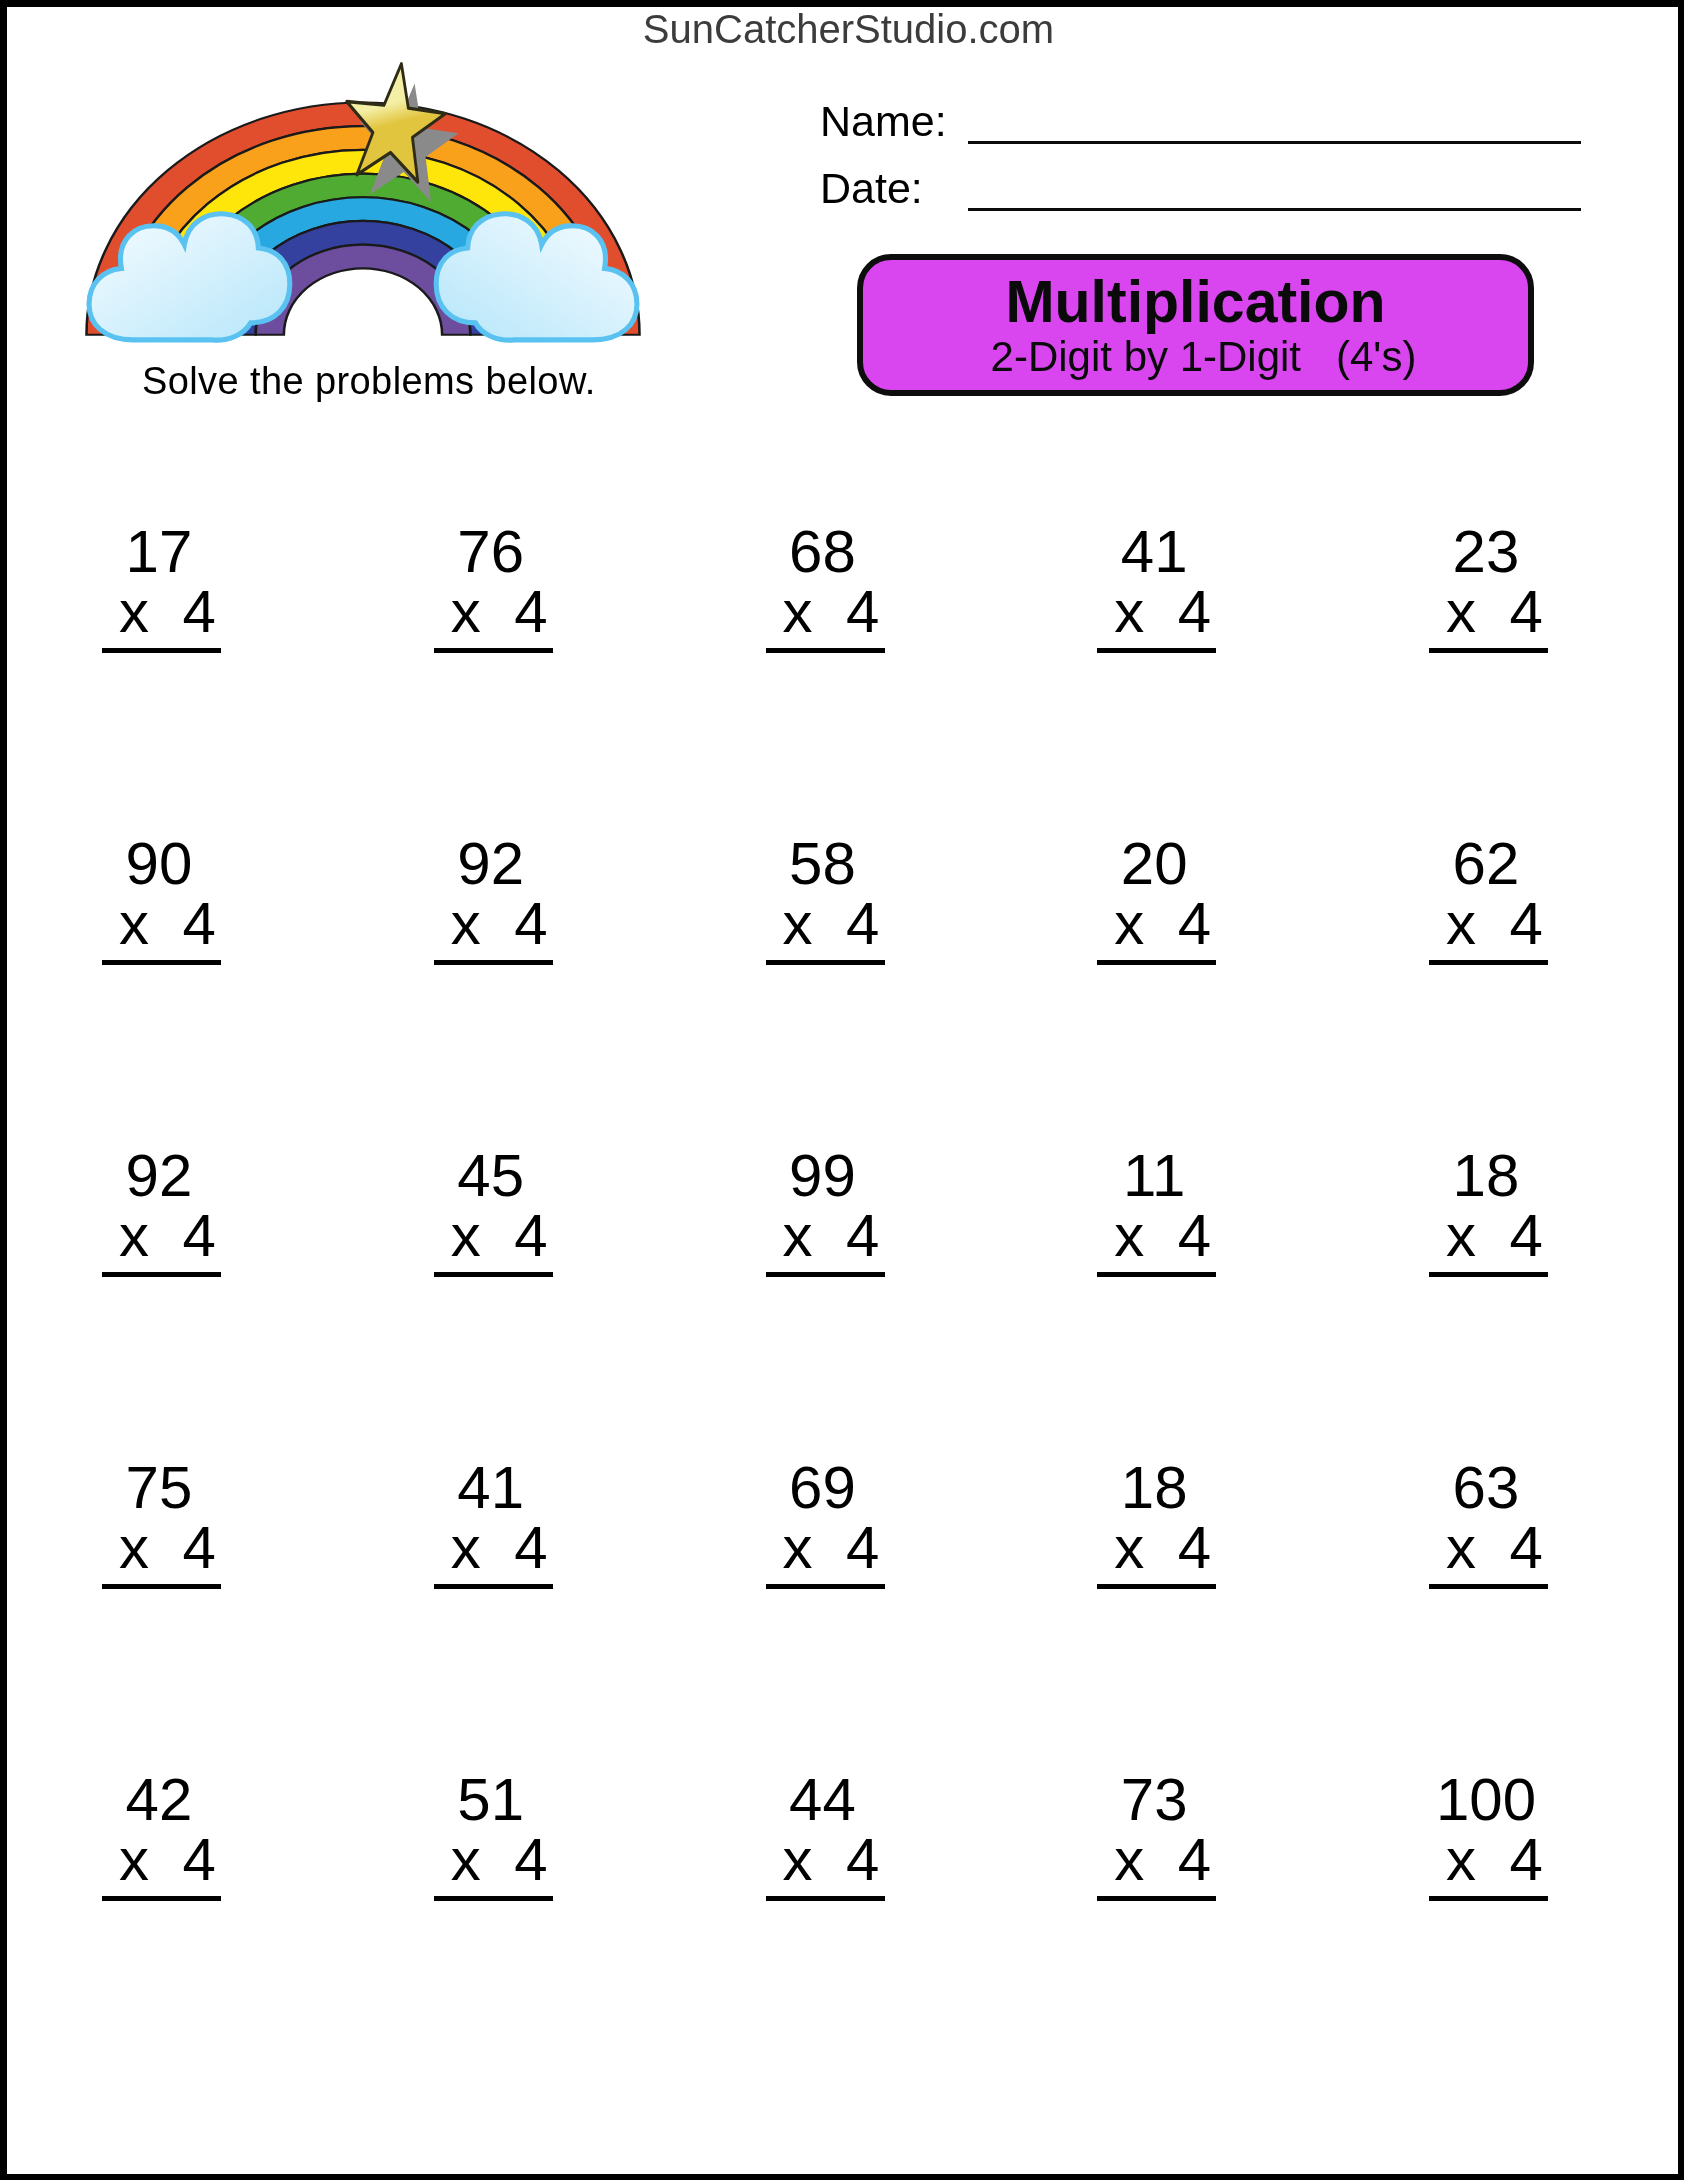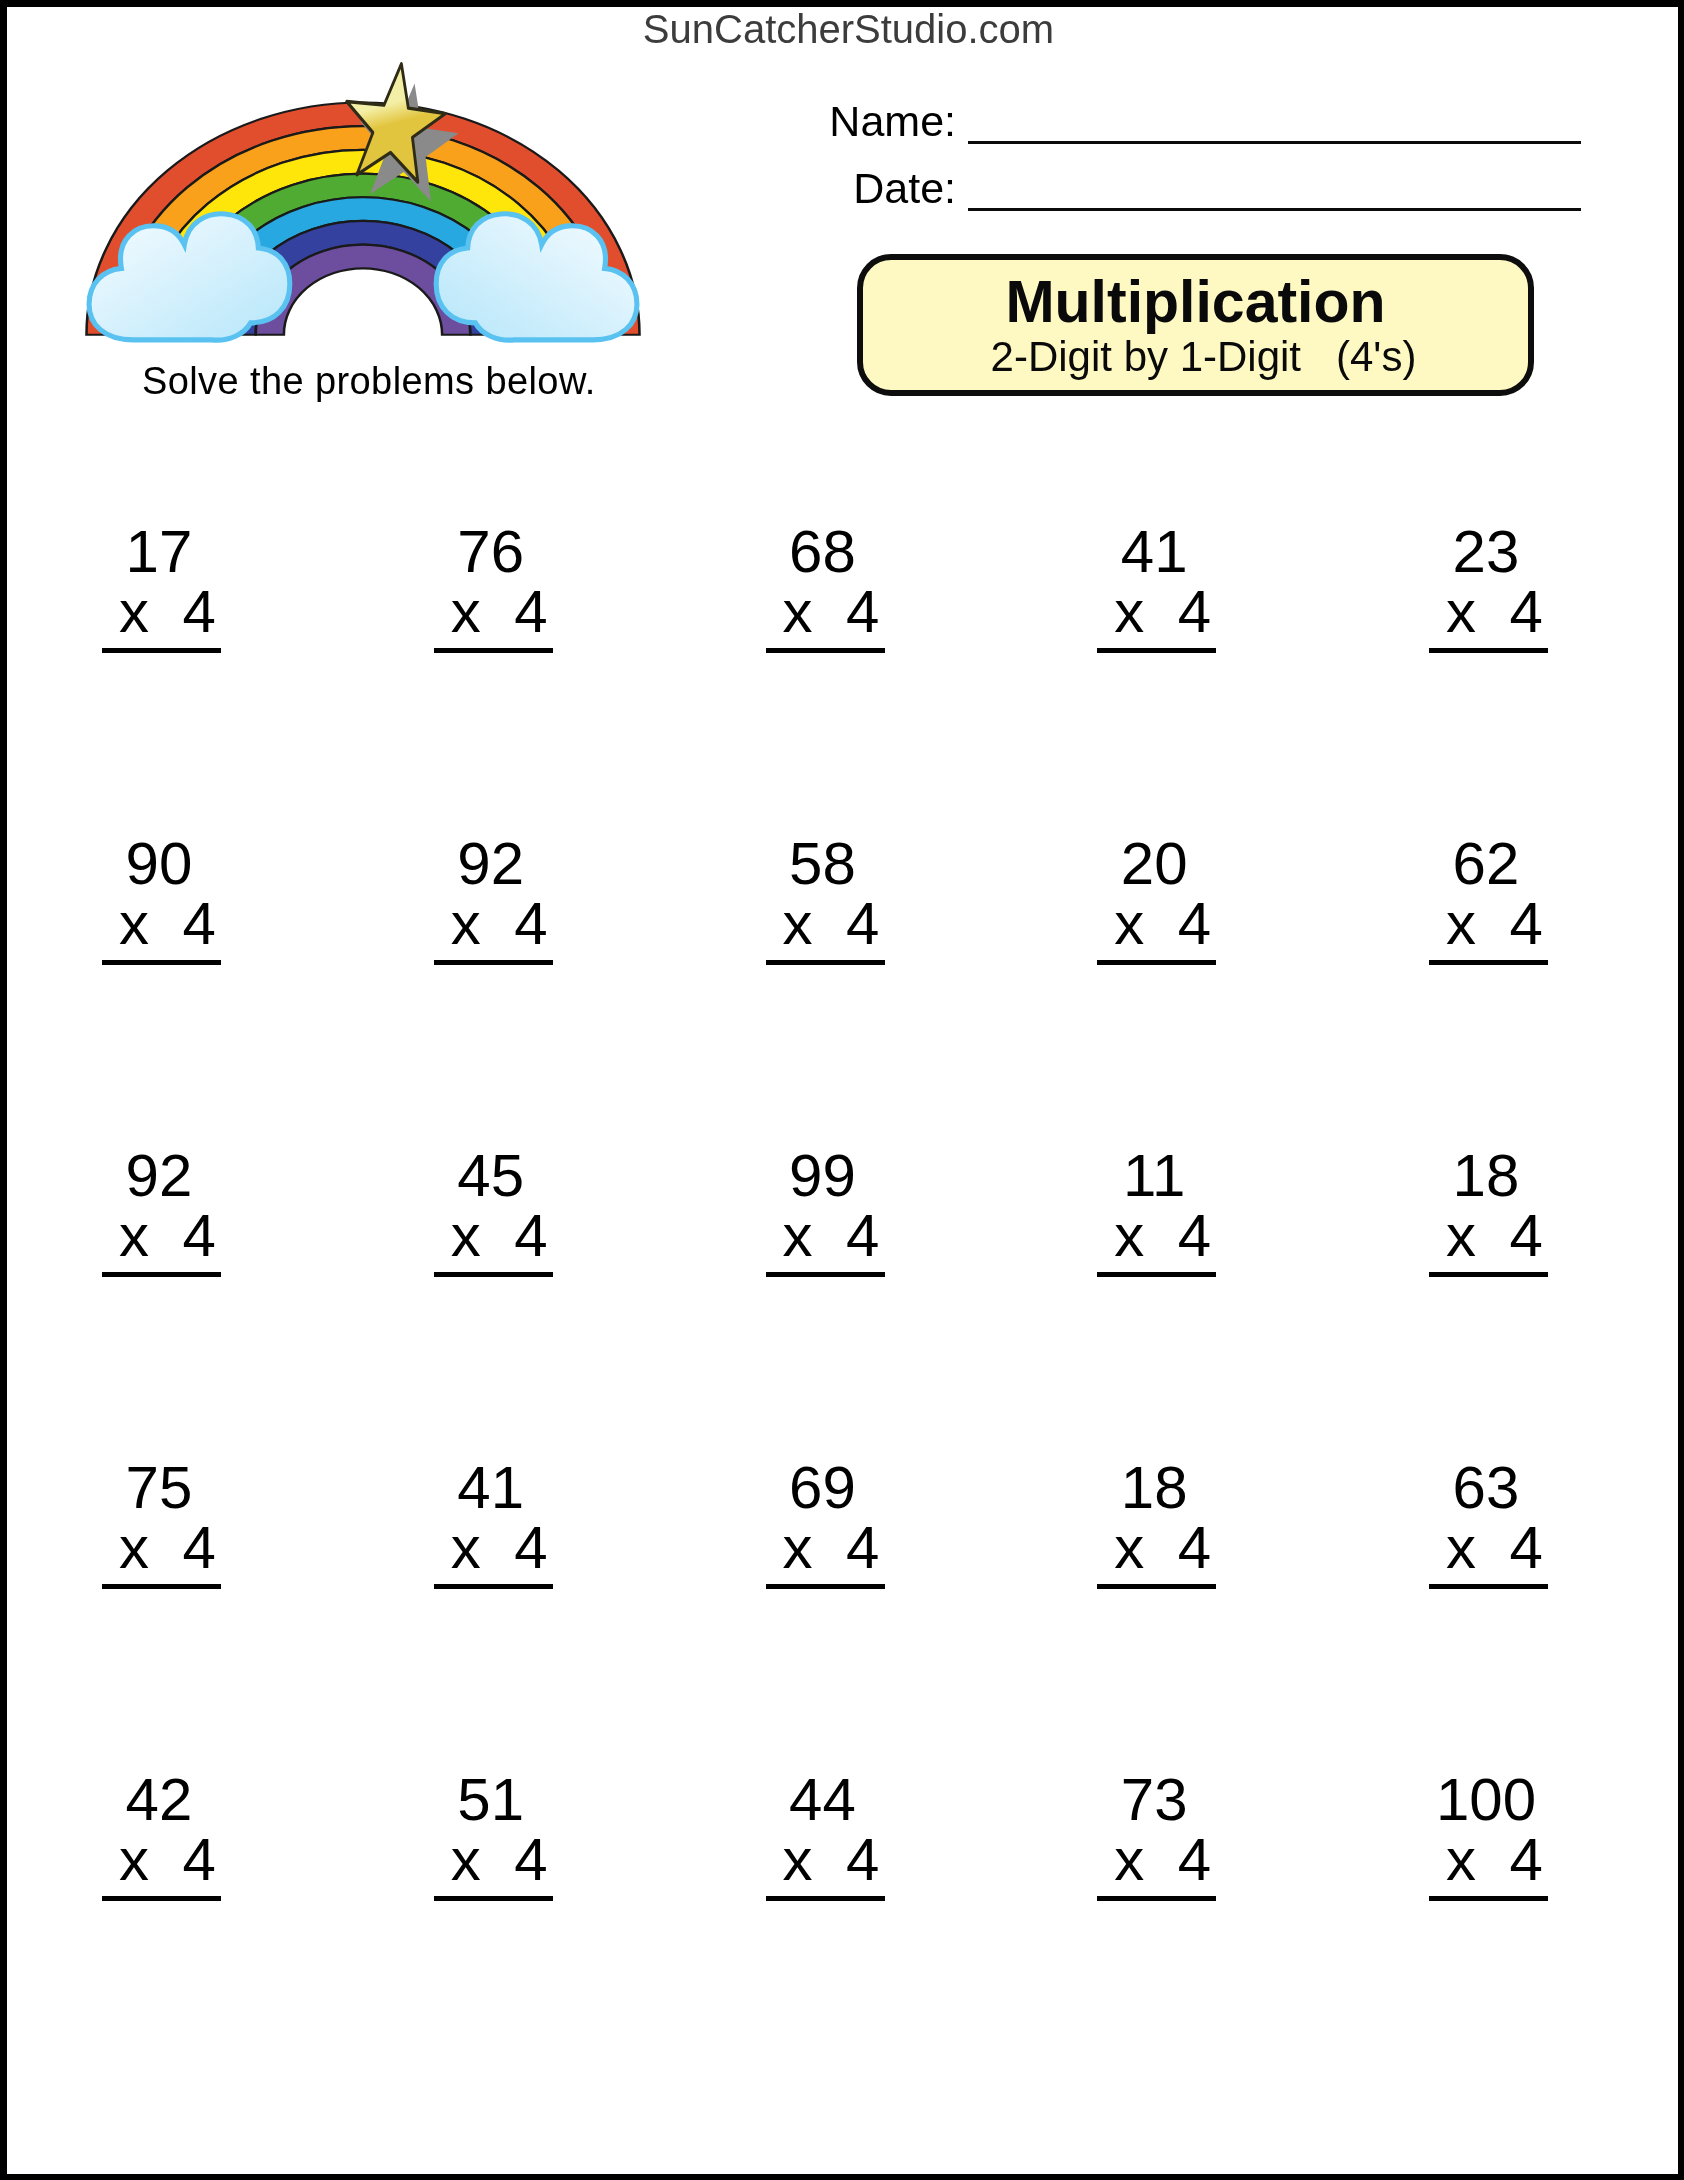--- a/index.html
+++ b/index.html
@@ -15,21 +15,21 @@
   .rainbow-wrap { position:absolute; left:75px; top:47px; width:562px; height:308px; }
   .instruction {
     position:absolute; left:135px; top:353px;
     font-size:38px; color:#000000; letter-spacing:0.4px;
   }
   
   .fields { position:absolute; left:813px; top:88px; width:761px; }
   .field-row { display:flex; align-items:flex-end; height:49px; }
   .field-row + .field-row { margin-top:18px; }
   .field-label {
-    width:136px; text-align:right; font-size:43px; color:#000000;
+    width:136px; font-size:43px; color:#000000;
     line-height:1.05; white-space:nowrap;
   }
   .field-line { flex:1; margin-left:12px; border-bottom:3.4px solid #0b0b0b; height:100%; }
   
   .title-box {
     position:absolute; left:850px; top:247px; width:677px; height:142px;
     border:6px solid #0d0d0d; border-radius:34px;
     display:flex; flex-direction:column; align-items:center; justify-content:center;
     padding-top:1.7px;
   }
@@ -101,21 +101,21 @@
     <div class="field-row">
       <div class="field-label">Name:</div>
       <div class="field-line"></div>
     </div>
     <div class="field-row">
       <div class="field-label">Date:</div>
       <div class="field-line"></div>
     </div>
   </div>
 
-  <div class="title-box" style="background-color: #fef9c3; border-color: rgb(13, 13, 13);">
+  <div class="title-box" style="background-color: #d946ef; border-color: rgb(13, 13, 13);">
     <div class="title-main">Multiplication</div>
     <div class="title-sub">2-Digit by 1-Digit   (4's)</div>
   </div>
 
   <div class="grid">
     <div class="problem">
       <div class="num">17</div>
       <div class="opline">
         <span>x</span>
         <span>4</span>

